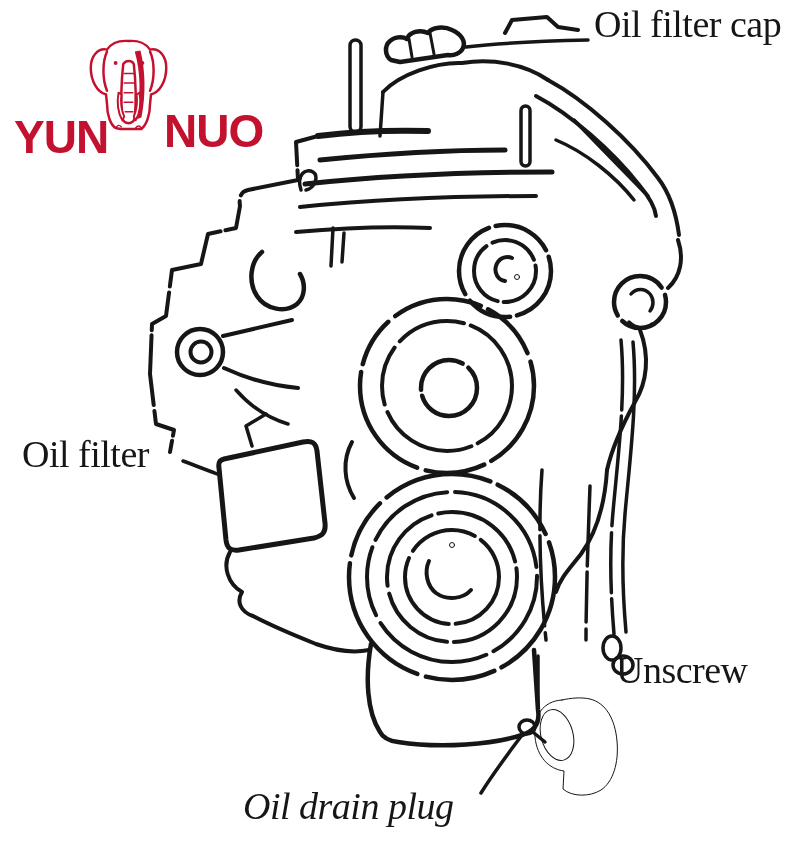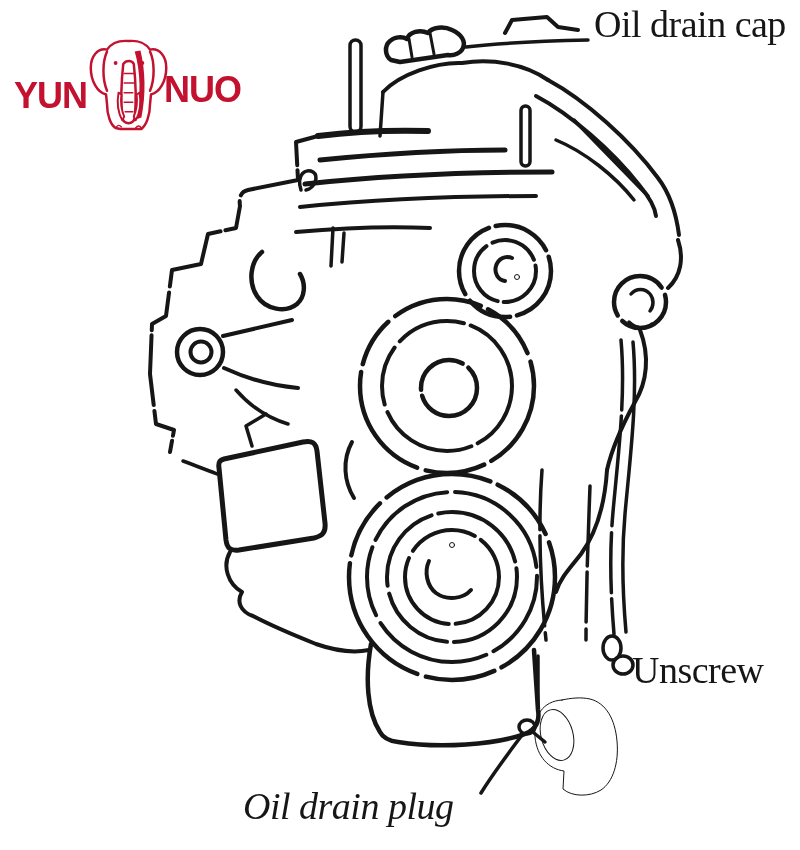--- a/index.html
+++ b/index.html
@@ -14,25 +14,25 @@
   .art{position:absolute;left:0;top:0;width:800px;height:850px;}
   .art path,.art circle,.art ellipse,.art rect{
     fill:none;stroke:var(--ink);stroke-linecap:round;stroke-linejoin:round;
   }
   .label{
     position:absolute;font-size:38px;line-height:1.1;color:var(--ink);
     letter-spacing:-0.5px;white-space:nowrap;
   }
   #lbl-filler{left:594px;top:4px;}
   #lbl-filter{left:22px;top:434px;}
-  #lbl-unscrew{left:632px;top:650px;}
+  #lbl-unscrew{left:616px;top:650px;}
   #lbl-drain{left:243px;top:786px;font-style:italic;}
   .brand{
     position:absolute;font-family:"Liberation Sans",sans-serif;font-weight:900;
-    font-size:36px;line-height:1;color:var(--brand);letter-spacing:-1px;
+    font-size:46px;line-height:1;color:var(--brand);letter-spacing:-1px;margin-top:36px;
   }
   #brand-yun{left:14px;top:78px;}
   #brand-nuo{left:164px;top:72px;}
   .elephant{position:absolute;left:86px;top:36px;width:86px;height:98px;}
 </style>
 </head>
 <body>
 
 <div class="stage">
 
@@ -168,17 +168,18 @@
       <path d="M534,733 L545,742" stroke-width="3.5"></path>
       <path d="M481,793 C494,772 511,750 522,735" stroke-width="3.5"></path>
     </g>
 
     <g>
       <path d="M562,700 C543,701 533,716 535,737 C537,757 549,769 564,771 L563,789 C572,797 590,797 601,790 C613,782 619,763 617,741 C615,719 606,703 590,699 C581,697 571,698 562,700 Z" fill="var(--ink)" stroke="none"></path>
       <ellipse cx="557" cy="735" rx="16" ry="26" fill="#ffffff" stroke="none" transform="rotate(-15 557 735)"></ellipse>
     </g>
   </svg>
 
-  <div class="label" id="lbl-filler">Oil drain cap</div>
+  <div class="label" id="lbl-filler">Oil filter cap</div>
+  <div class="label" id="lbl-filter">Oil filter</div>
   <div class="label" id="lbl-unscrew">Unscrew</div>
   <div class="label" id="lbl-drain">Oil drain plug</div>
 
 </div>
 
 </body></html>

